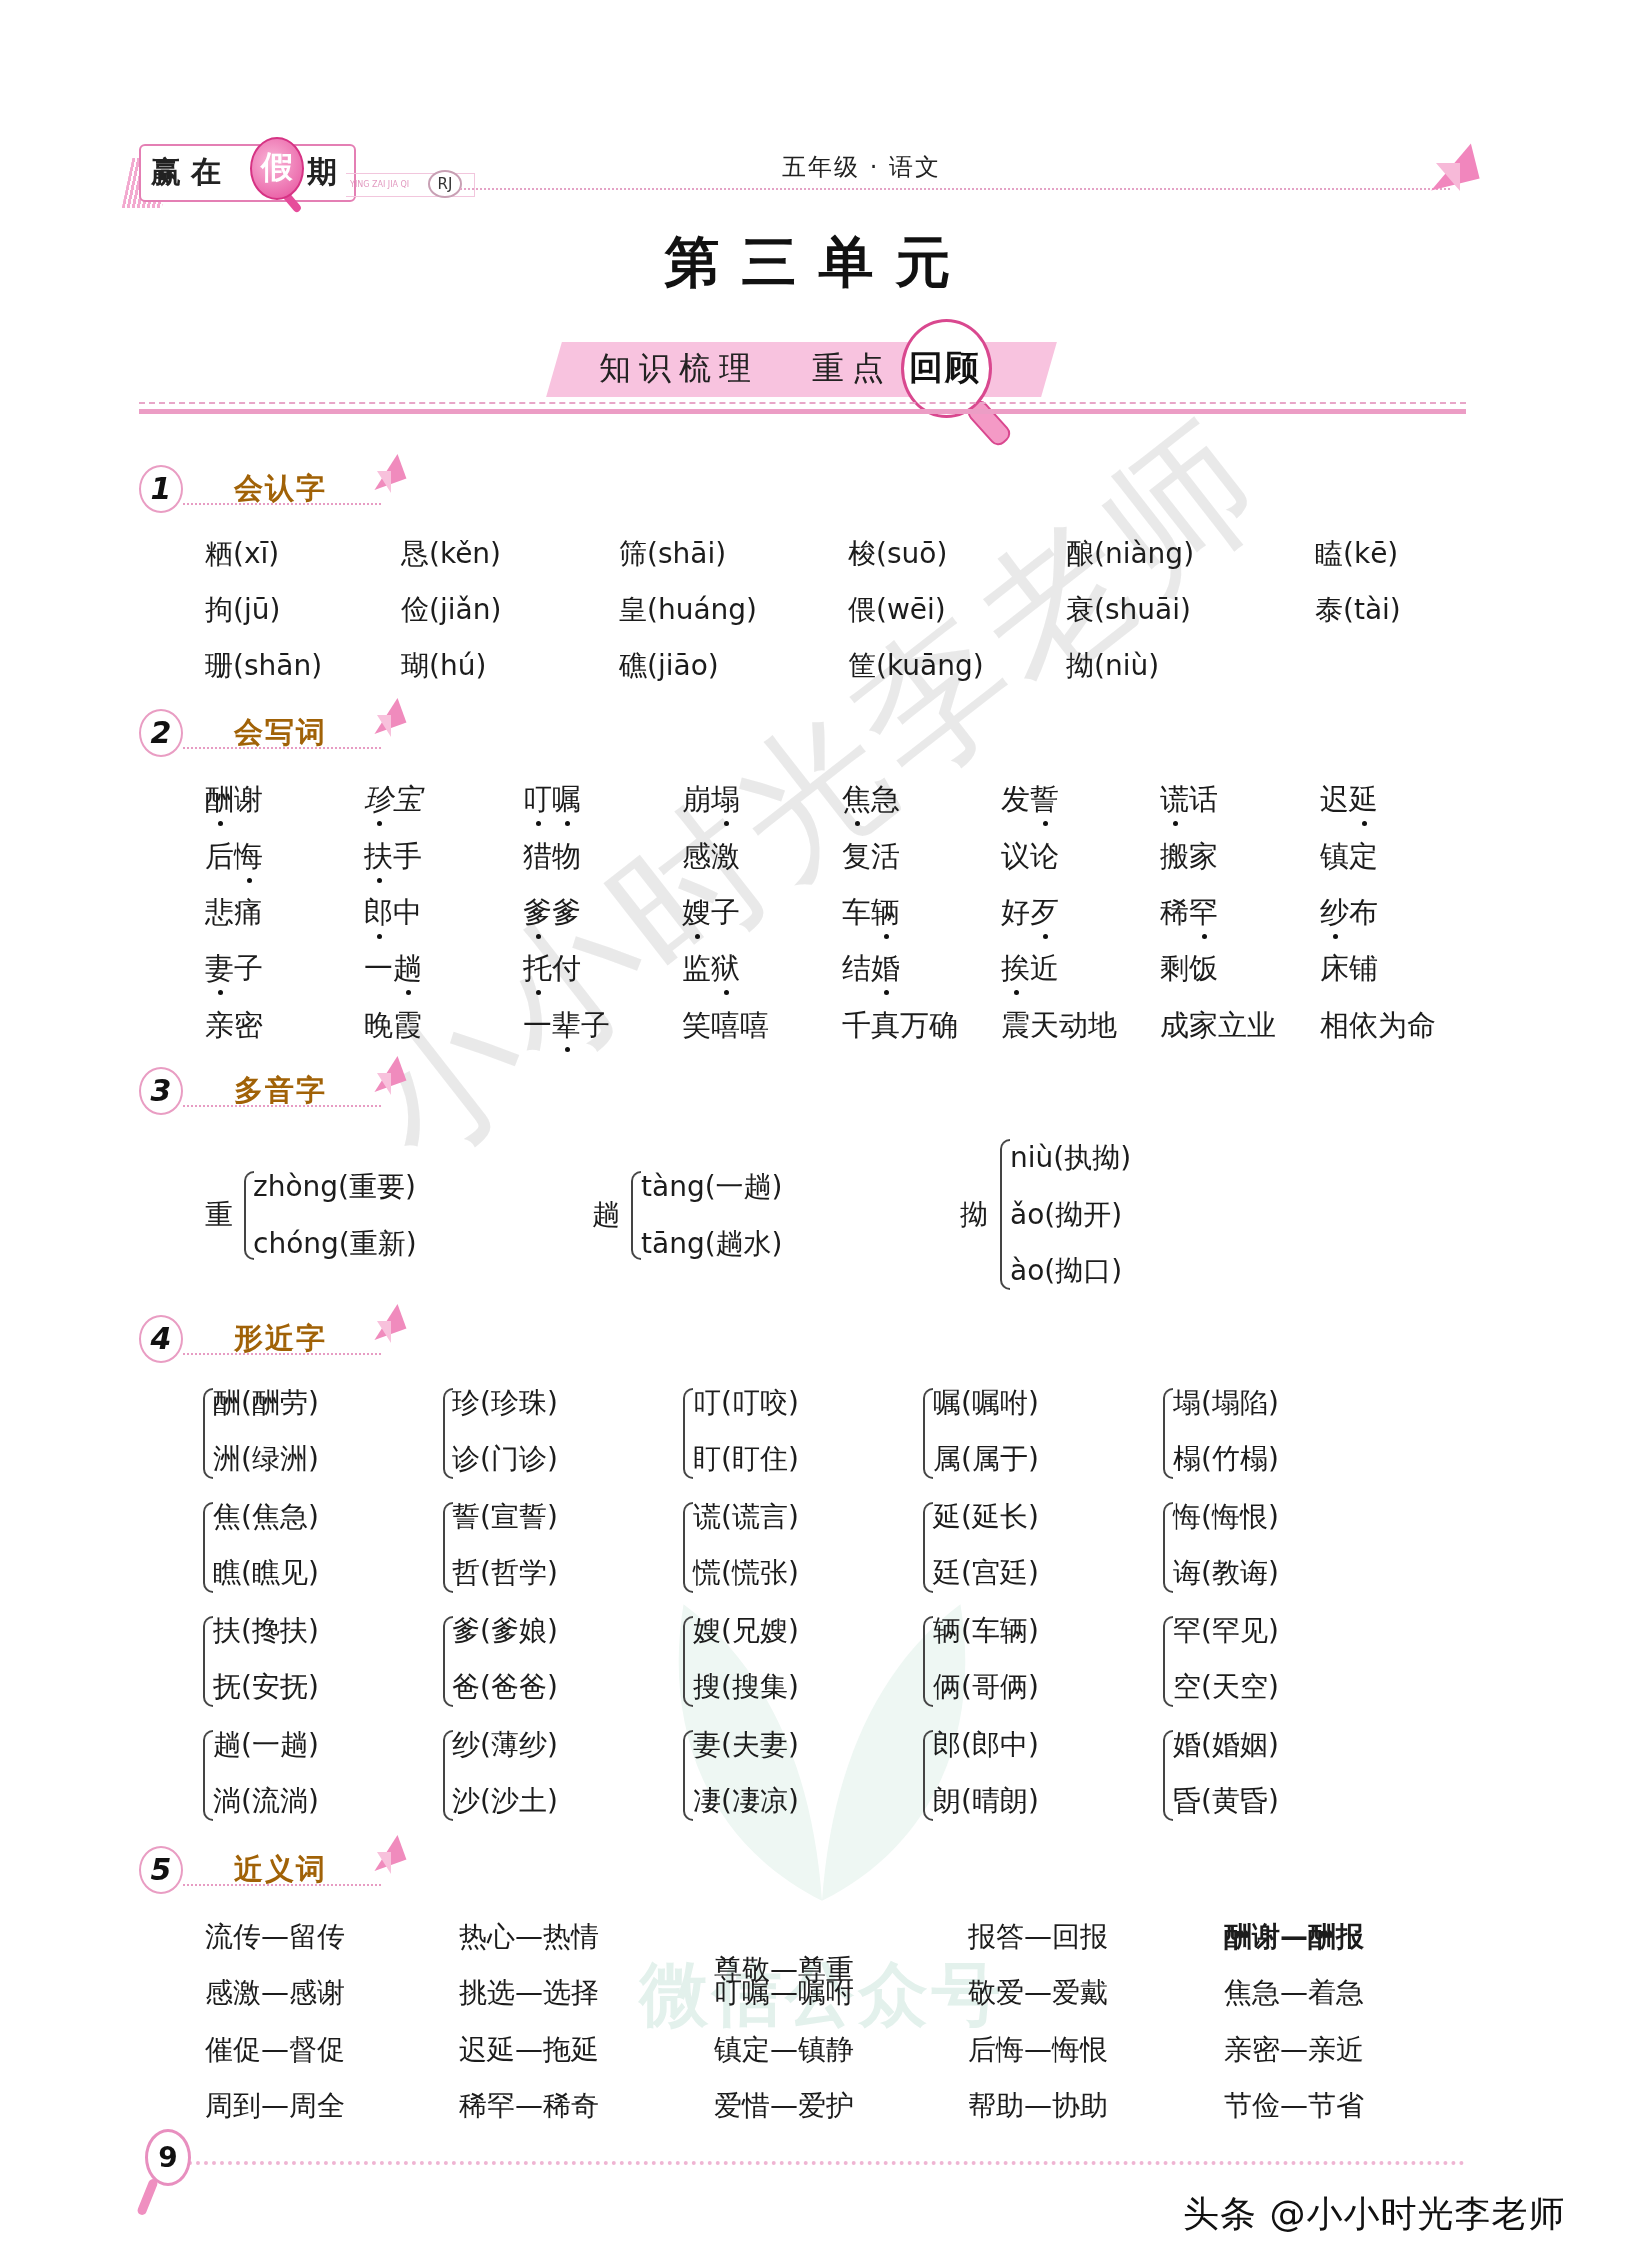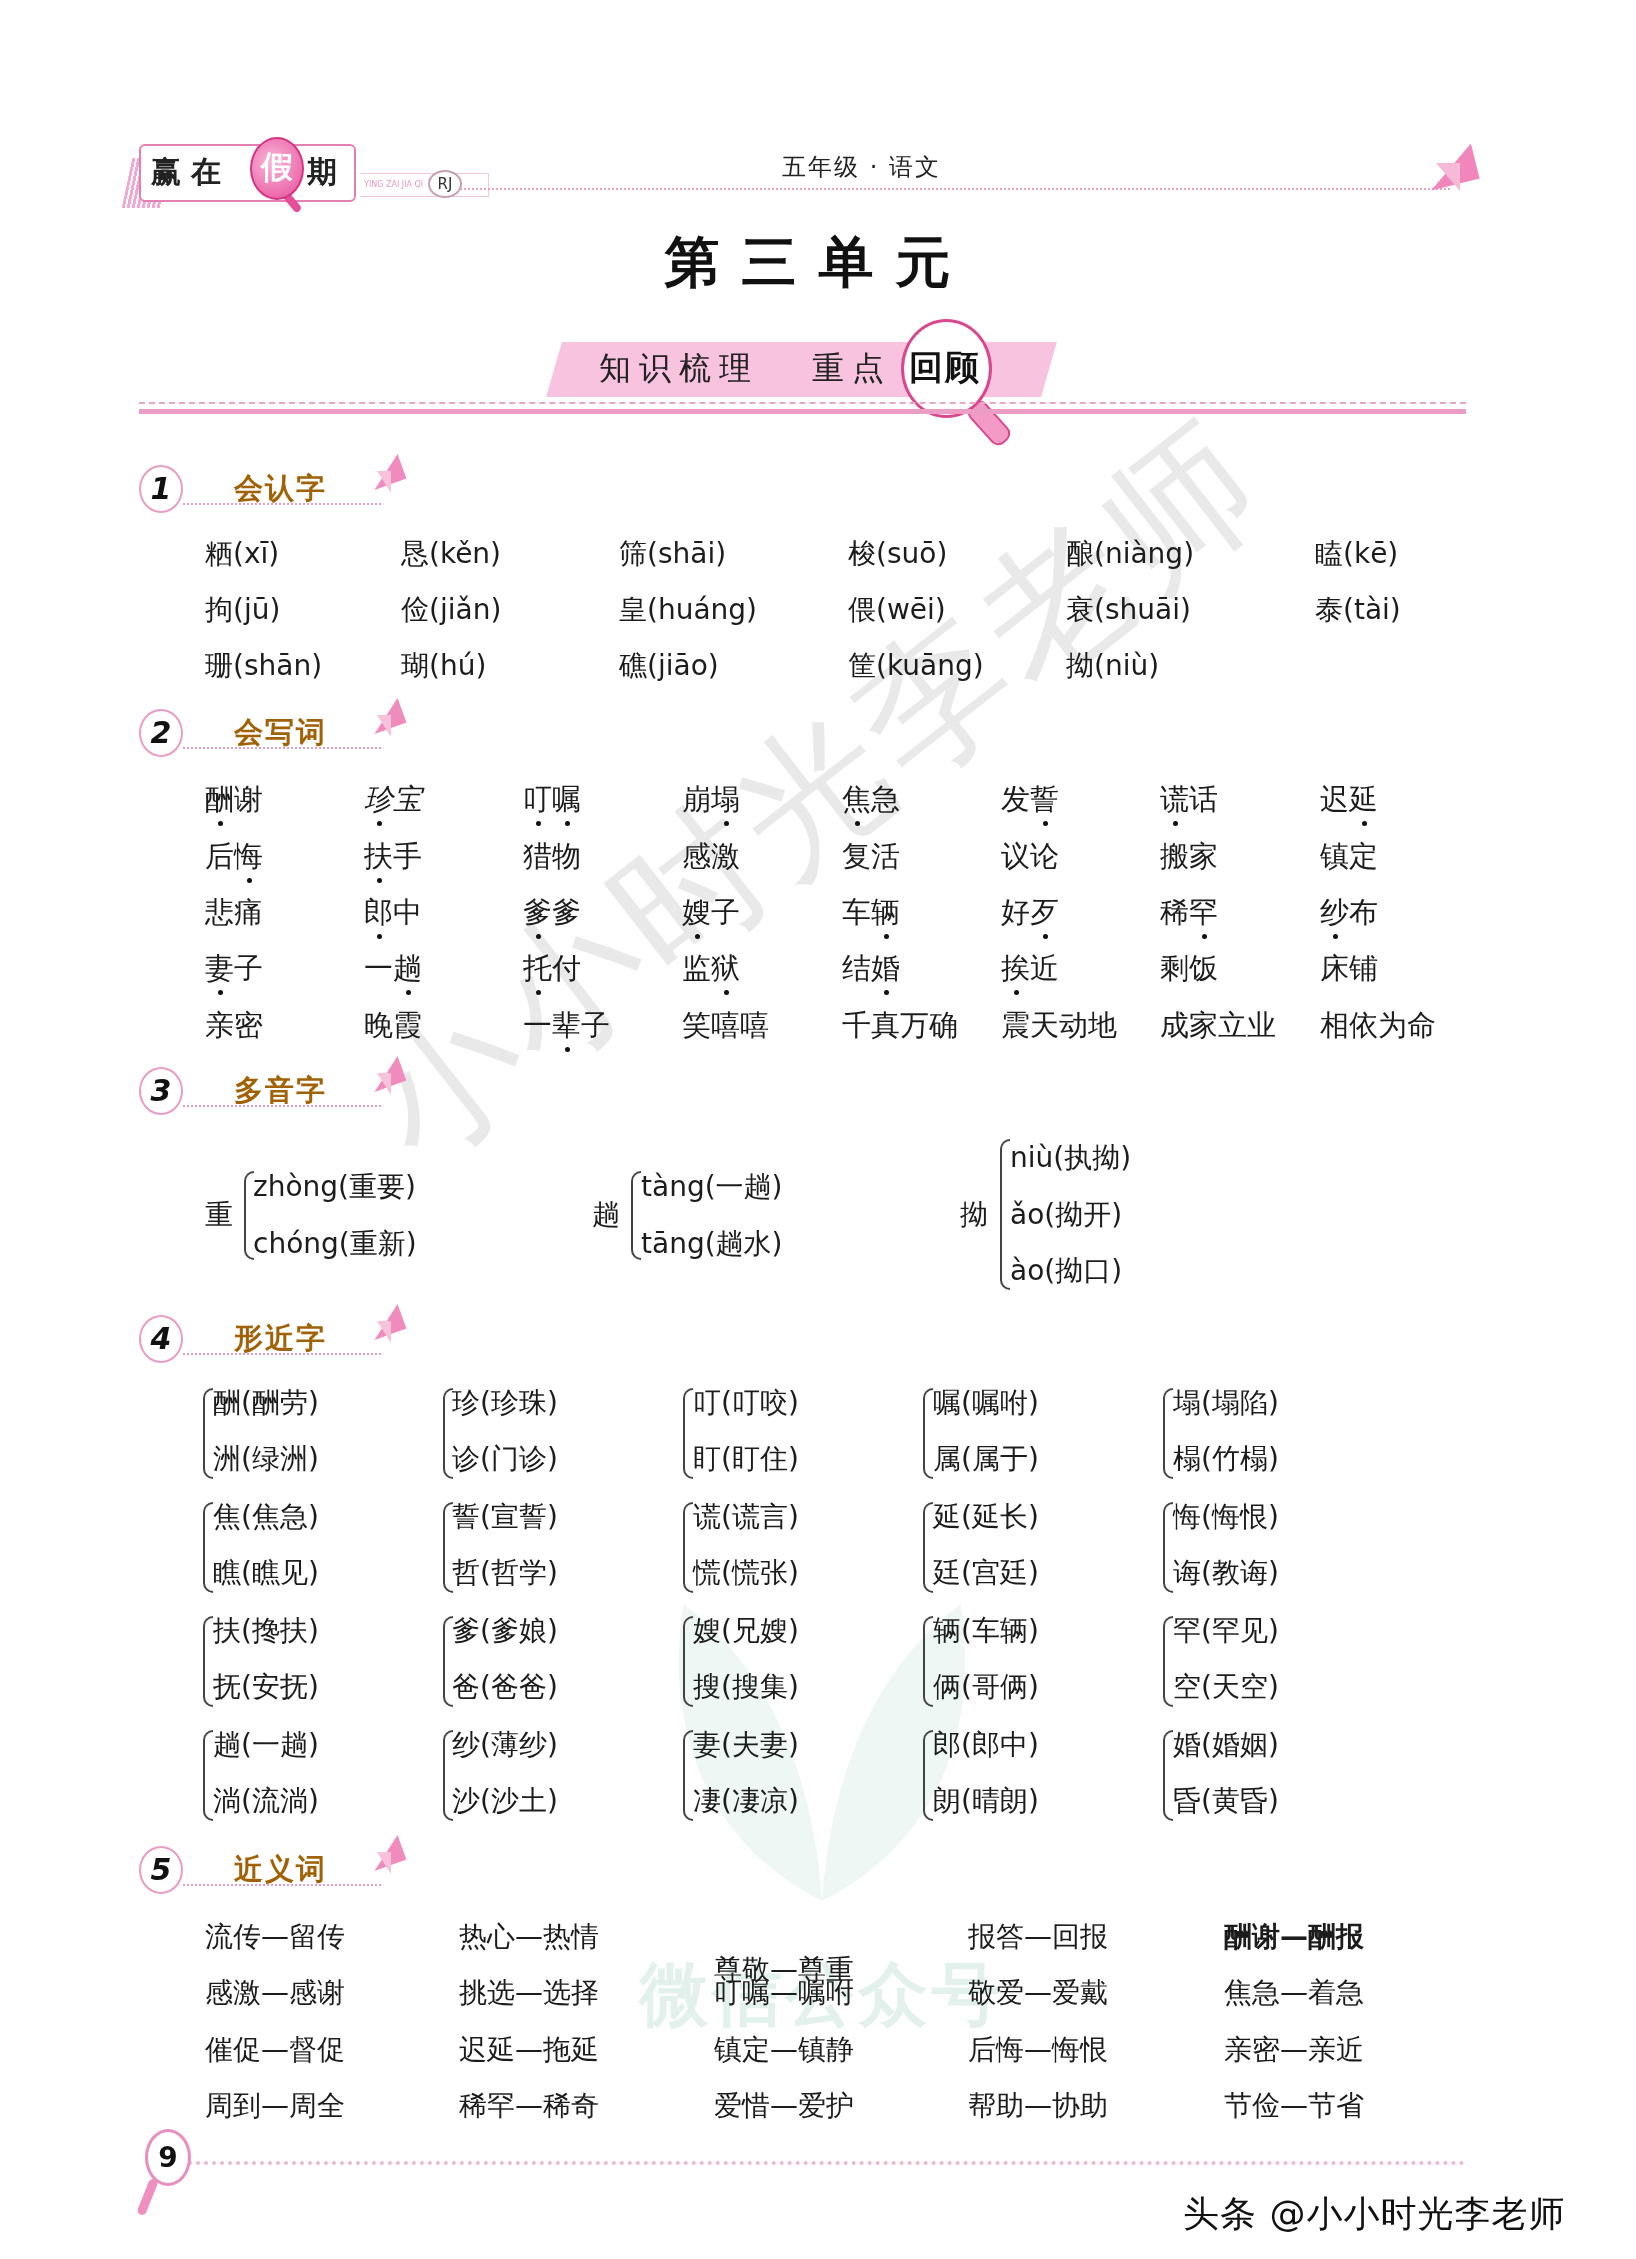--- a/index.html
+++ b/index.html
@@ -18,21 +18,21 @@
   .logo { position:absolute; left:139px; top:144px; width:213px; height:54px;
           border:2px solid #e47fb4; border-radius:6px; background:#fff; }
   .logo-stripes { position:absolute; left:127px; top:158px; width:40px; height:50px;
           background:repeating-linear-gradient(90deg,#f2a9cf 0 3px,#fff 3px 5px); transform:skewX(-12deg); }
   .logo-text { position:absolute; top:6px; font-size:30px; font-weight:bold; color:#222; font-family:"DejaVu Sans",sans-serif; }
   .logo-circle { position:absolute; left:250px; top:137px; width:50px; height:59px; border-radius:50%;
           background:radial-gradient(circle at 40% 40%,#f9b7d8,#e64d9b); border:2px solid #d63384;
           color:#fff; font-size:32px; font-weight:bold; text-align:center; line-height:57px; }
   .logo-handle { position:absolute; left:287px; top:188px; width:8px; height:26px; background:#e64d9b;
           transform:rotate(-40deg); border-radius:4px; }
-  .logo-sub { position:absolute; left:360px; top:173px; width:124px; height:22px; border:1px solid #f2c6dd; border-left:none;
+  .logo-sub { position:absolute; left:346px; top:173px; width:124px; height:22px; border:1px solid #f2c6dd; border-left:none;
           font-size:8px; color:#e29ac0; line-height:22px; padding-left:4px; }
   .rj { position:absolute; left:428px; top:170px; width:30px; height:24px; border:2px solid #c8a0b4; border-radius:50%;
         font-size:15px; line-height:24px; text-align:center; color:#333; background:#fff; }
   .header-line { position:absolute; left:460px; top:188px; width:990px; height:0; border-top:2px dotted #e4a3c6; }
   .header-subject { position:absolute; left:782px; top:151px; font-size:24px; color:#222; letter-spacing:2px; }
   .plane-top { position:absolute; left:1426px; top:149px; width:0; height:0;
         border-left:50px solid transparent; border-bottom:36px solid #f186bd; transform:rotate(-14deg); }
   .plane-top2 { position:absolute; left:1436px; top:163px; width:0; height:0;
         border-left:24px solid transparent; border-top:28px solid #f7b9d8; }
 

